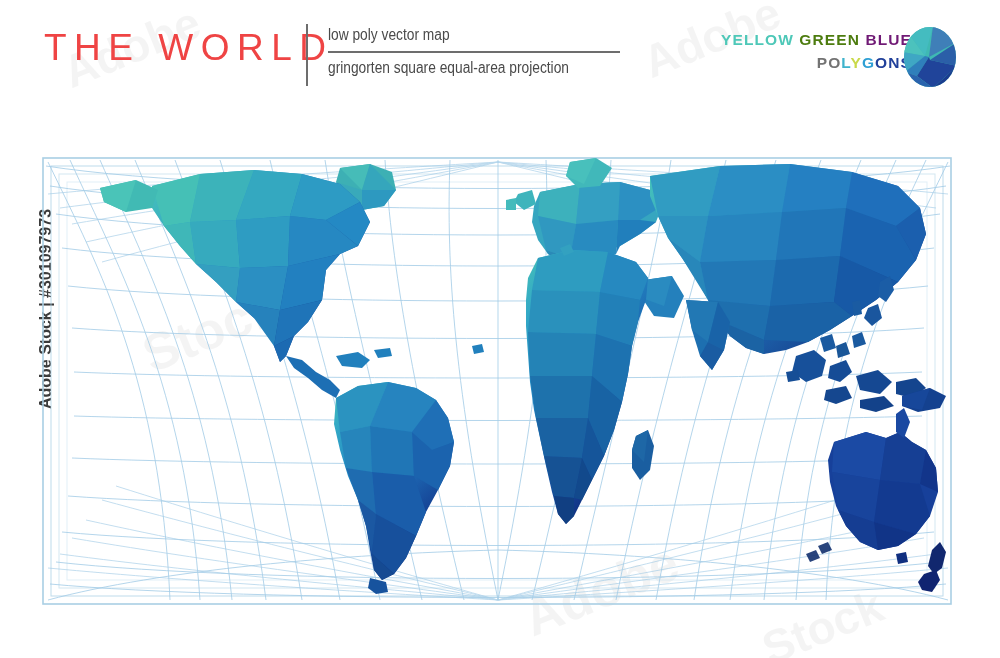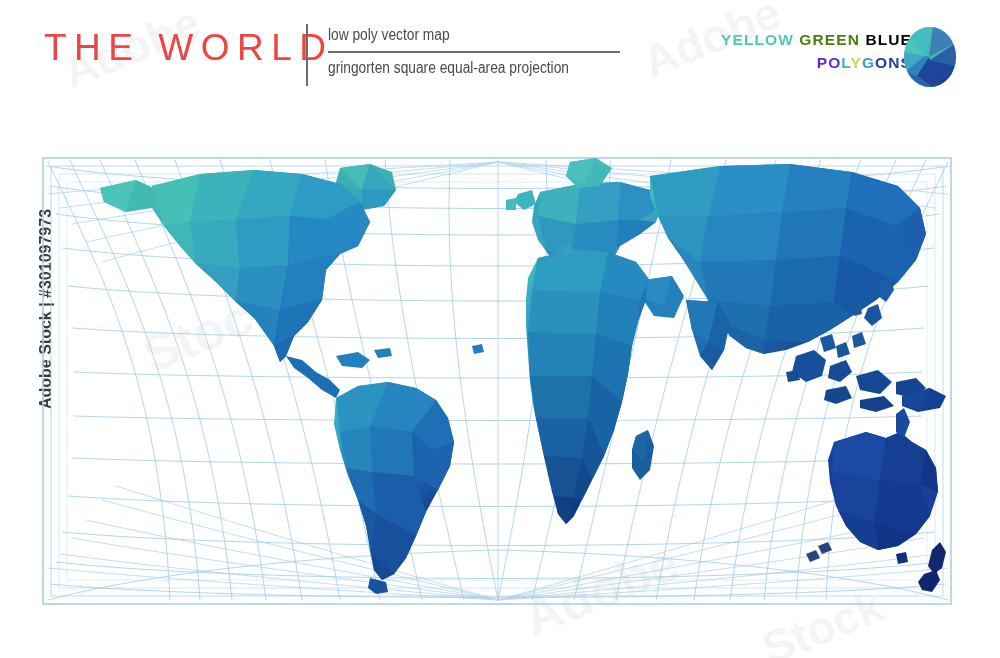--- a/index.html
+++ b/index.html
@@ -66,25 +66,25 @@
   <div id="subtitle-block">
     <div class="sub-line">low poly vector map</div>
     <div id="subtitle-rule"></div>
     <div class="sub-line">gringorten square equal-area projection</div>
   </div>
 
   <div id="palette-block">
     <div>
       <span class="w" style="color:#4ec8b8">YELLOW</span>
       <span class="w" style="color:#4d7c0f">GREEN</span>
-      <span class="w" style="color:#000000">BLUE</span>
+      <span class="w" style="color:#701a75">BLUE</span>
     </div>
     <div>
       <span>
-        <span style="color:#6d28d9">PO</span><span style="color:#3fb3cc">L</span><span style="color:#c9d94a">Y</span><span style="color:#2e9fd4">G</span><span style="color:#21409a">ONS</span>
+        <span style="color:#737373">PO</span><span style="color:#3fb3cc">L</span><span style="color:#c9d94a">Y</span><span style="color:#2e9fd4">G</span><span style="color:#21409a">ONS</span>
       </span>
     </div>
   </div>
 
   <svg id="logo-sphere" viewBox="0 0 54 62">
     <defs>
         <clipPath id="sphereClip">
           <ellipse cx="27" cy="31" rx="26" ry="30"></ellipse>
         </clipPath>
       </defs>

